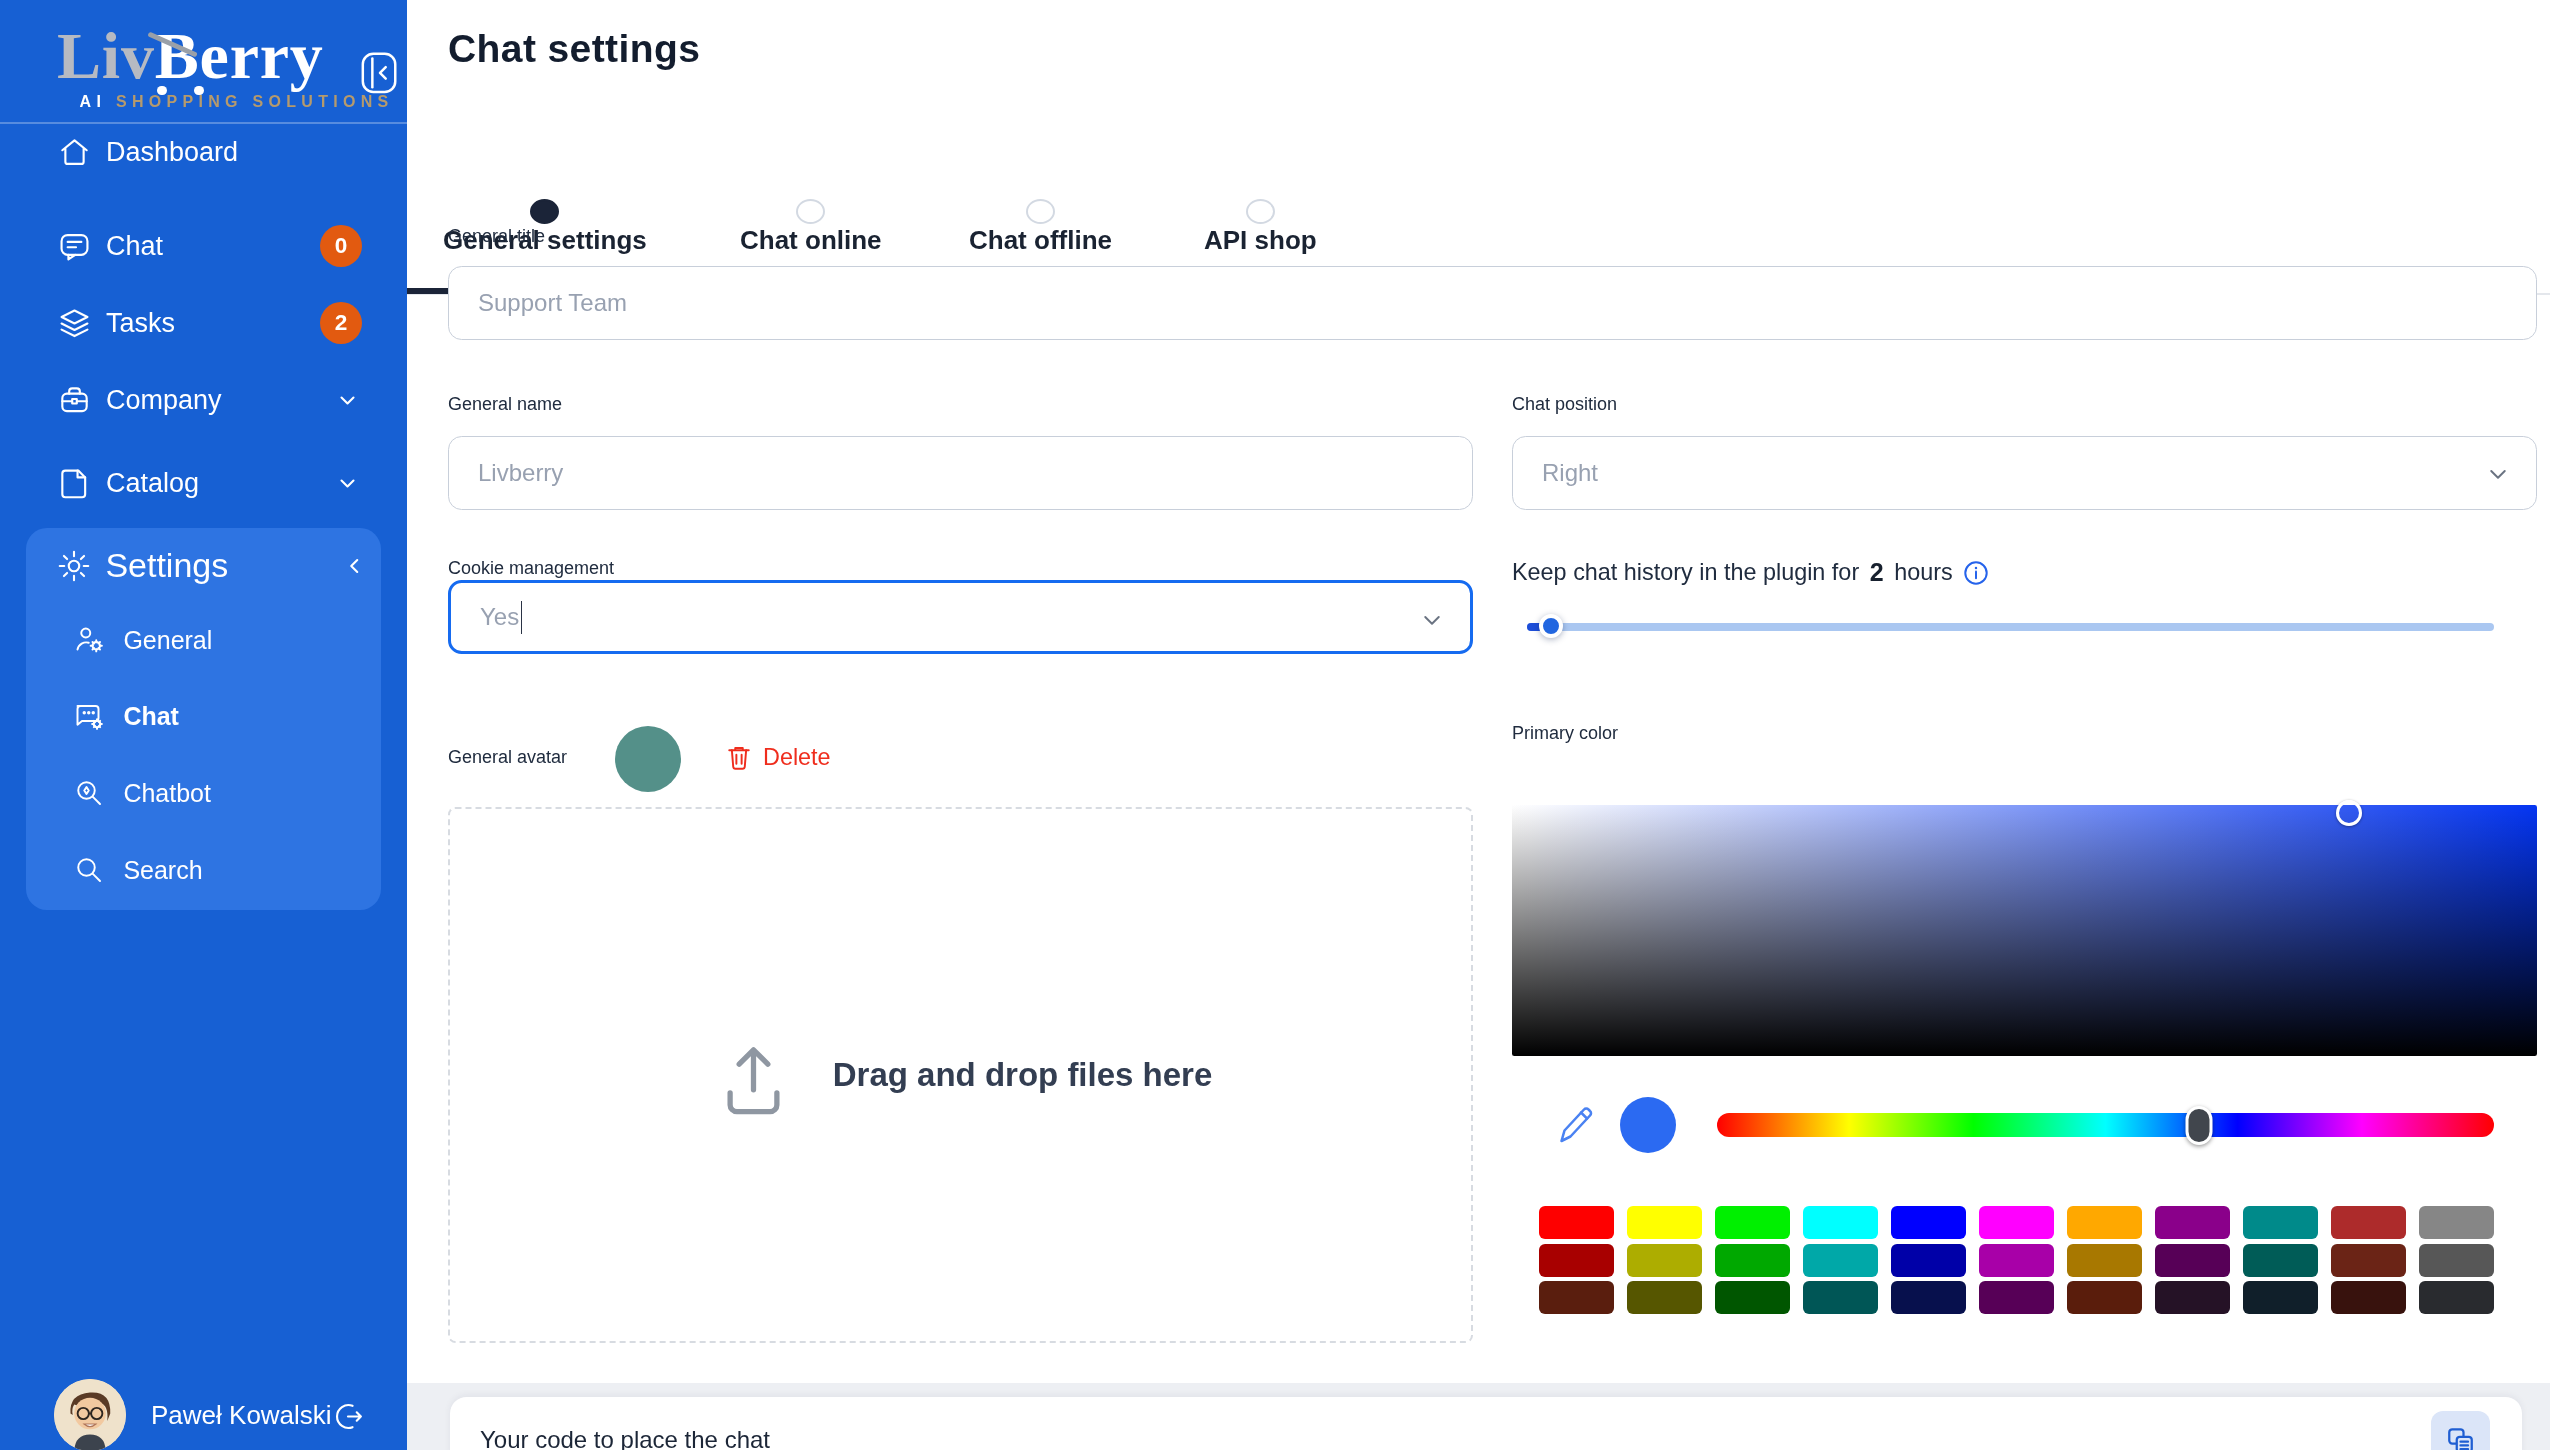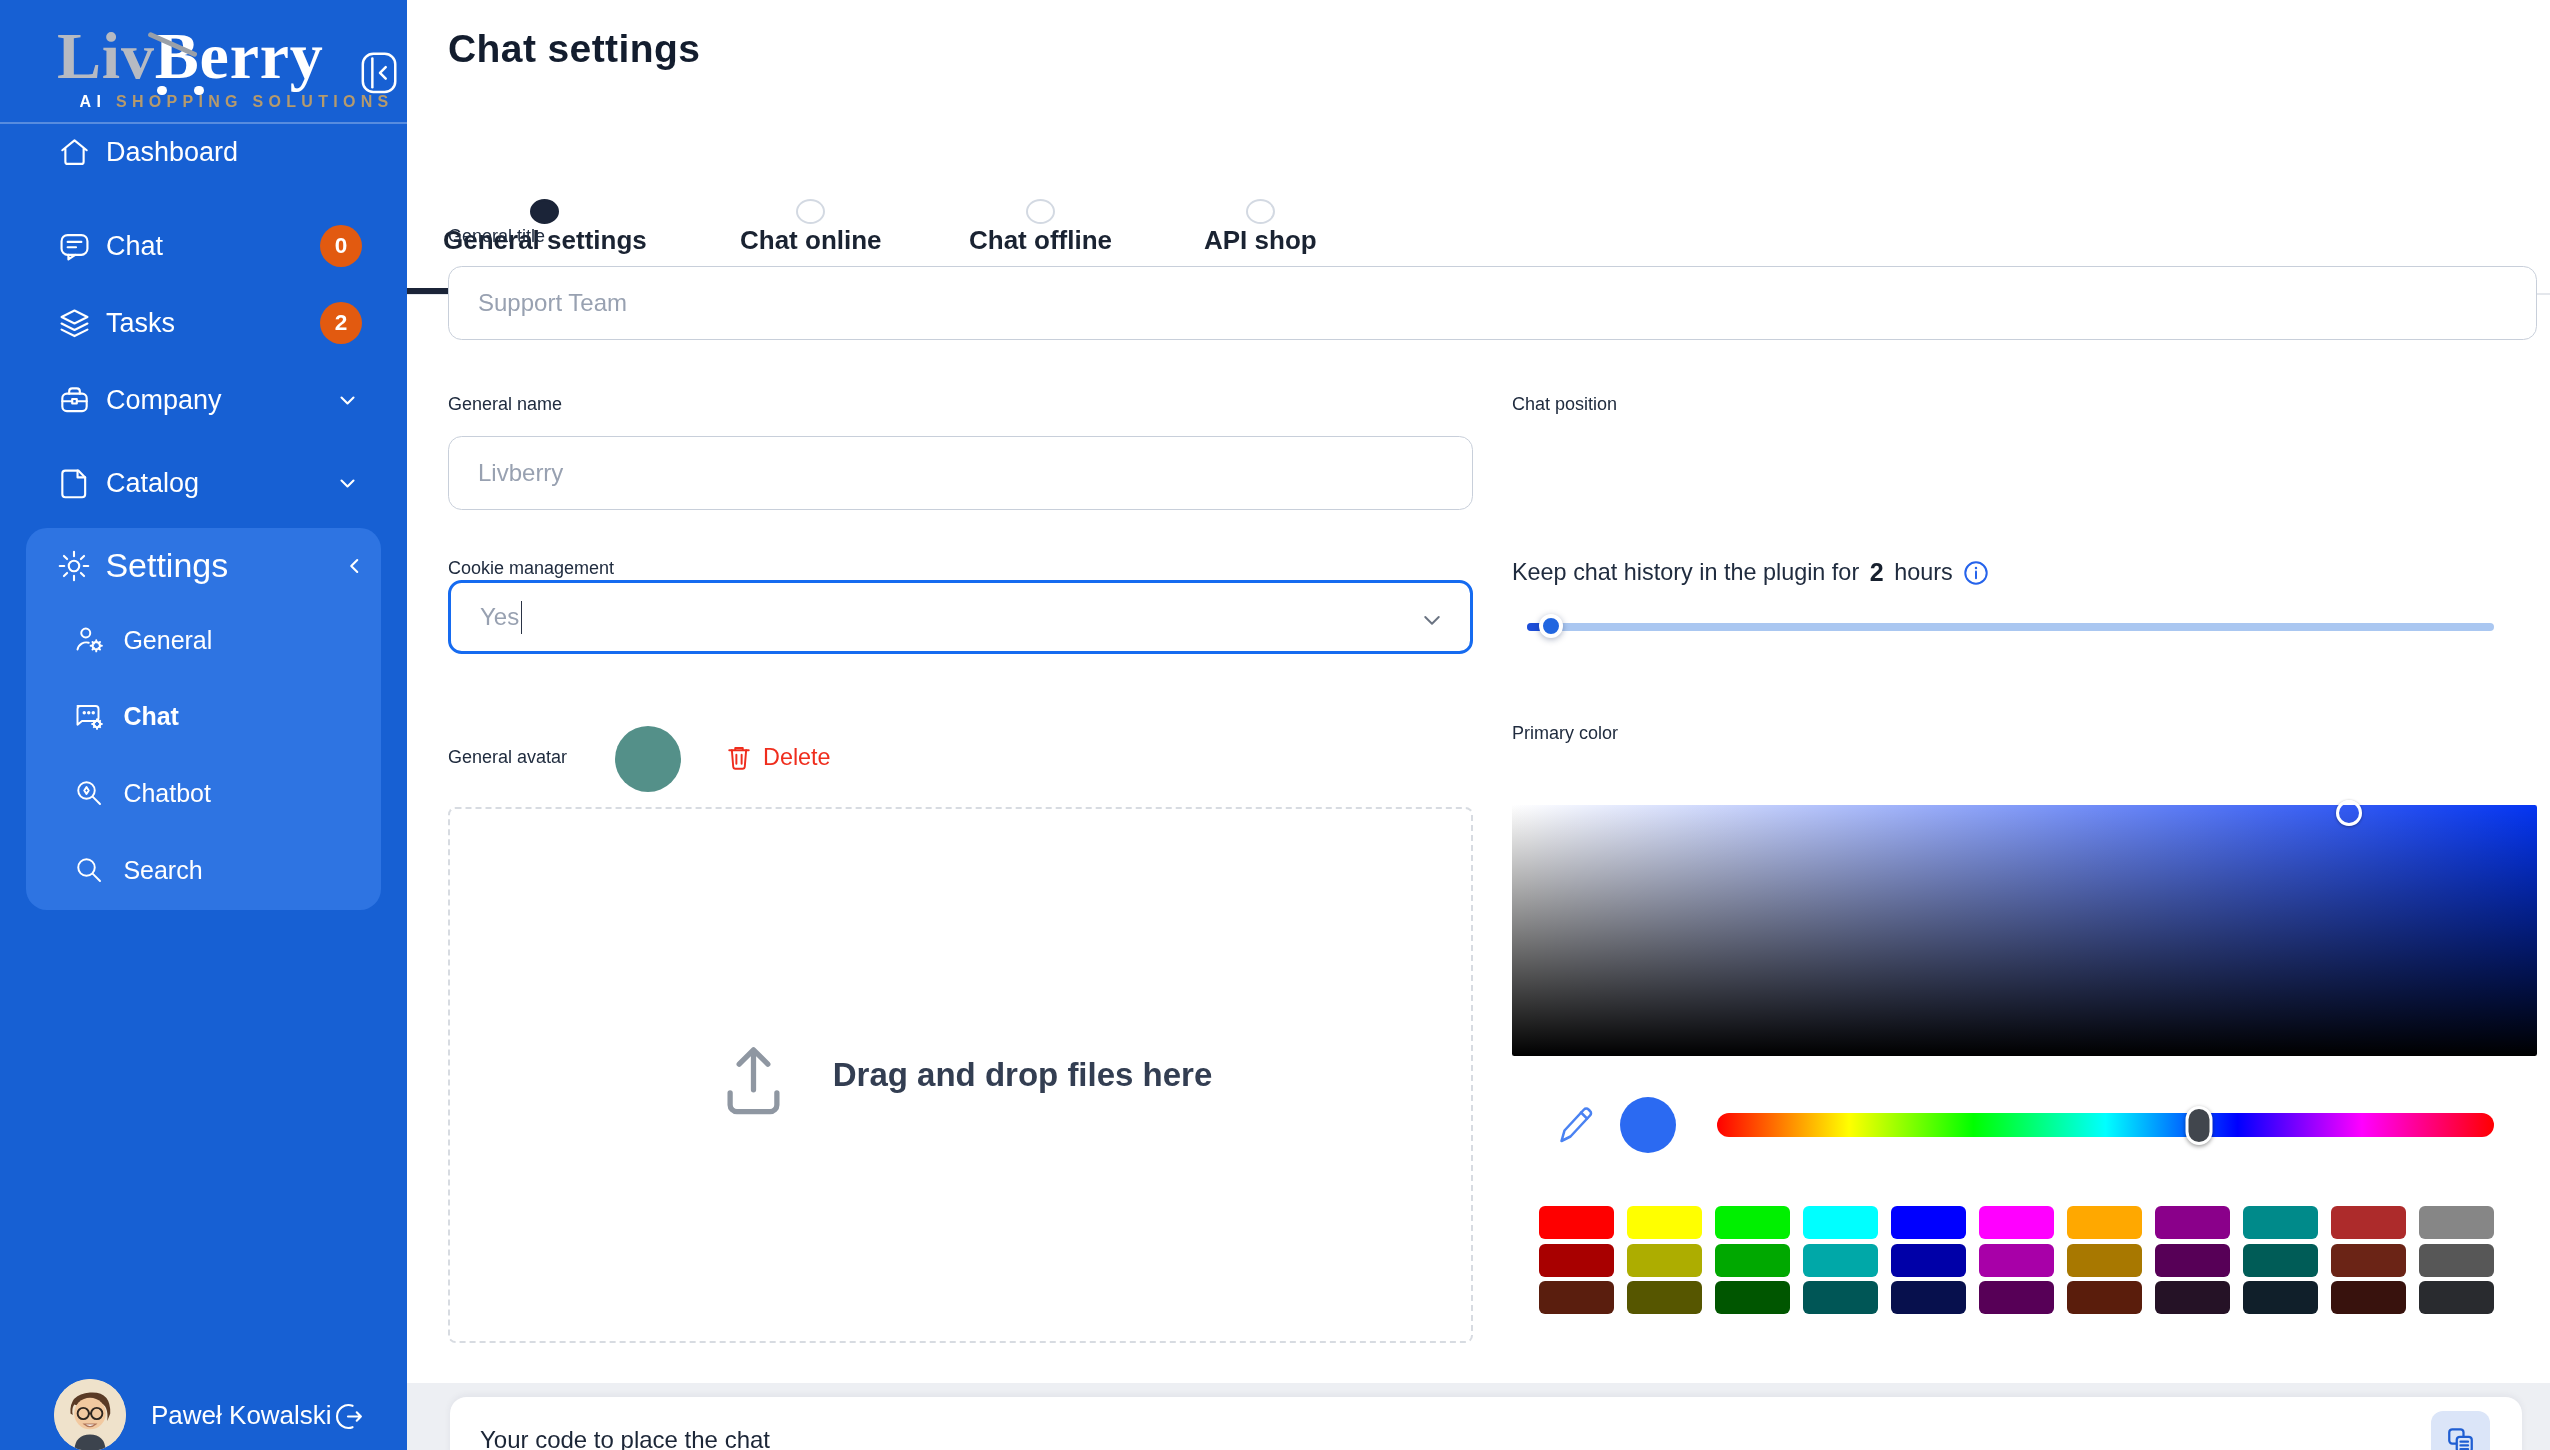--- a/index.html
+++ b/index.html
@@ -309,20 +309,28 @@
     <div class="tinput" style="left:41px; top:266px; width:2089px;">
       <input type="text" placeholder="Support Team" style="">
     </div>
 
     <div class="field-label" style="left:41px; top:394px;">General name</div>
     <div class="tinput" style="left:41px; top:436px; width:1025px;">
       <input type="text" placeholder="Livberry" style="">
     </div>
 
     <div class="field-label" style="left:1105px; top:394px;">Chat position</div>
+    <div class="tinput" style="left:1105px; top:436px; width:1025px;">
+      <span>Right</span>
+      <span class="select-chev">
+        <svg viewBox="0 0 32 32" fill="none" stroke="#6a7382" stroke-width="2.6" stroke-linecap="round" stroke-linejoin="round">
+            <path d="M7 12 L16 21 L25 12"></path>
+          </svg>
+      </span>
+    </div>
 
     <div class="field-label" style="left:41px; top:558px;">Cookie management</div>
     <div class="tinput sel-focus" style="left:41px; top:580px; width:1025px;">
       <span>Yes</span>
         <span class="caret"></span>
       <span class="select-chev">
         <svg viewBox="0 0 32 32" fill="none" stroke="#6a7382" stroke-width="2.6" stroke-linecap="round" stroke-linejoin="round">
             <path d="M7 12 L16 21 L25 12"></path>
           </svg>
       </span>

